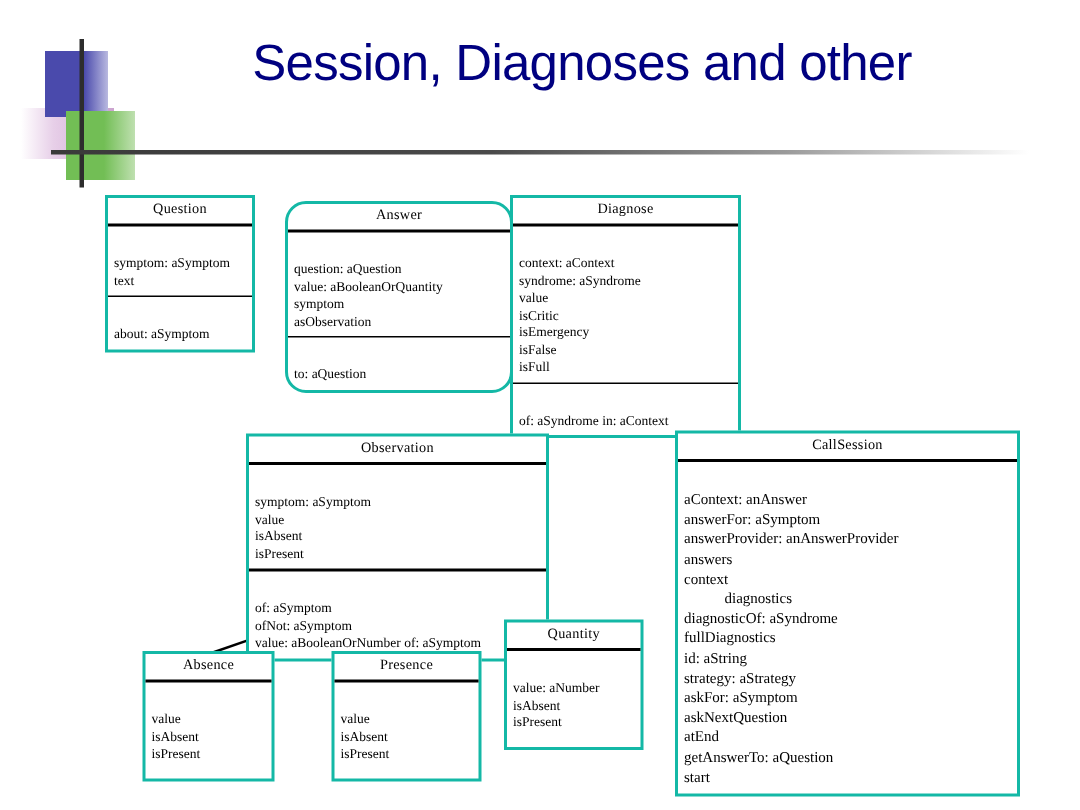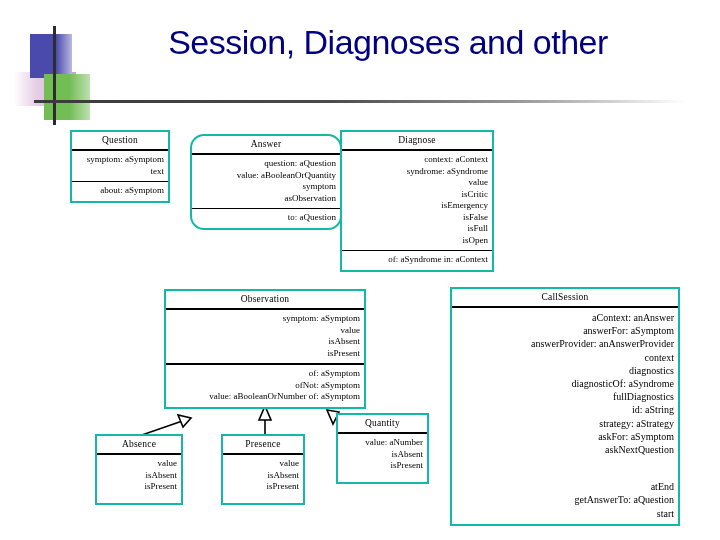--- a/index.html
+++ b/index.html
@@ -76,22 +76,21 @@
   .uml-name {
     text-align: center;
     padding: 3px 2px 4px 2px;
     border-bottom: 2px solid #000000;
     font-size: 9.5px;
     letter-spacing: 0.2px;
     white-space: nowrap;
     overflow: hidden;
   }
   .uml-compartment {
-    padding: 3px 4px 4px 4px;
-    text-align: right;
+    padding: 19px 4px 4px 4px;
   }
   .uml-compartment + .uml-compartment {
     border-top: 1px solid #000000;
   }
   .uml-compartment.thick-sep {
     border-top: 2px solid #000000;
   }
   .uml-line {
     line-height: 11.5px;
     white-space: nowrap;
@@ -164,21 +163,20 @@
   <div class="uml-class" style="left:340px; top:130px; width:154px;">
     <div class="uml-name">Diagnose</div>
     <div class="uml-compartment">
       <div class="uml-line">context: aContext</div>
       <div class="uml-line">syndrome: aSyndrome</div>
       <div class="uml-line">value</div>
       <div class="uml-line">isCritic</div>
       <div class="uml-line">isEmergency</div>
       <div class="uml-line">isFalse</div>
       <div class="uml-line">isFull</div>
-      <div class="uml-line">isOpen</div>
     </div>
     <div class="uml-compartment">
       <div class="uml-line">of: aSyndrome in: aContext</div>
     </div>
   </div>
 
   <div class="uml-class" style="left:164px; top:289px; width:202px;">
     <div class="uml-name">Observation</div>
     <div class="uml-compartment">
       <div class="uml-line">symptom: aSymptom</div>
@@ -192,44 +190,45 @@
       <div class="uml-line">value: aBooleanOrNumber of: aSymptom</div>
     </div>
   </div>
 
   <div class="uml-class" style="left:450px; top:287px; width:230px;">
     <div class="uml-name">CallSession</div>
     <div class="uml-compartment" style="font-size:10px;">
       <div class="uml-line" style="line-height:13.2px;">aContext: anAnswer</div>
       <div class="uml-line" style="line-height:13.2px;">answerFor: aSymptom</div>
       <div class="uml-line" style="line-height:13.2px;">answerProvider: anAnswerProvider</div>
+      <div class="uml-line" style="line-height:13.2px;">answers</div>
       <div class="uml-line" style="line-height:13.2px;">context</div>
       <div class="uml-line" style="line-height:13.2px;margin-left:27px;">diagnostics</div>
       <div class="uml-line" style="line-height:13.2px;">diagnosticOf: aSyndrome</div>
       <div class="uml-line" style="line-height:13.2px;">fullDiagnostics</div>
       <div class="uml-line" style="line-height:13.2px;">id: aString</div>
       <div class="uml-line" style="line-height:13.2px;">strategy: aStrategy</div>
       <div class="uml-line" style="line-height:13.2px;">askFor: aSymptom</div>
       <div class="uml-line" style="line-height:13.2px;">askNextQuestion</div>
-      <div class="uml-line" style="line-height:13.2px;margin-top:24px;">atEnd</div>
+      <div class="uml-line" style="line-height:13.2px;">atEnd</div>
       <div class="uml-line" style="line-height:13.2px;">getAnswerTo: aQuestion</div>
       <div class="uml-line" style="line-height:13.2px;">start</div>
     </div>
   </div>
 
   <div class="uml-class" style="left:95px; top:434px; width:88px;">
     <div class="uml-name">Absence</div>
     <div class="uml-compartment" style="padding-bottom:10px;">
       <div class="uml-line">value</div>
       <div class="uml-line">isAbsent</div>
       <div class="uml-line">isPresent</div>
     </div>
   </div>
 
-  <div class="uml-class" style="left:221px; top:434px; width:84px;">
+  <div class="uml-class" style="left:221px; top:434px; width:100px;">
     <div class="uml-name">Presence</div>
     <div class="uml-compartment" style="padding-bottom:10px;">
       <div class="uml-line">value</div>
       <div class="uml-line">isAbsent</div>
       <div class="uml-line">isPresent</div>
     </div>
   </div>
 
   <div class="uml-class" style="left:336px; top:413px; width:93px;">
     <div class="uml-name">Quantity</div>

